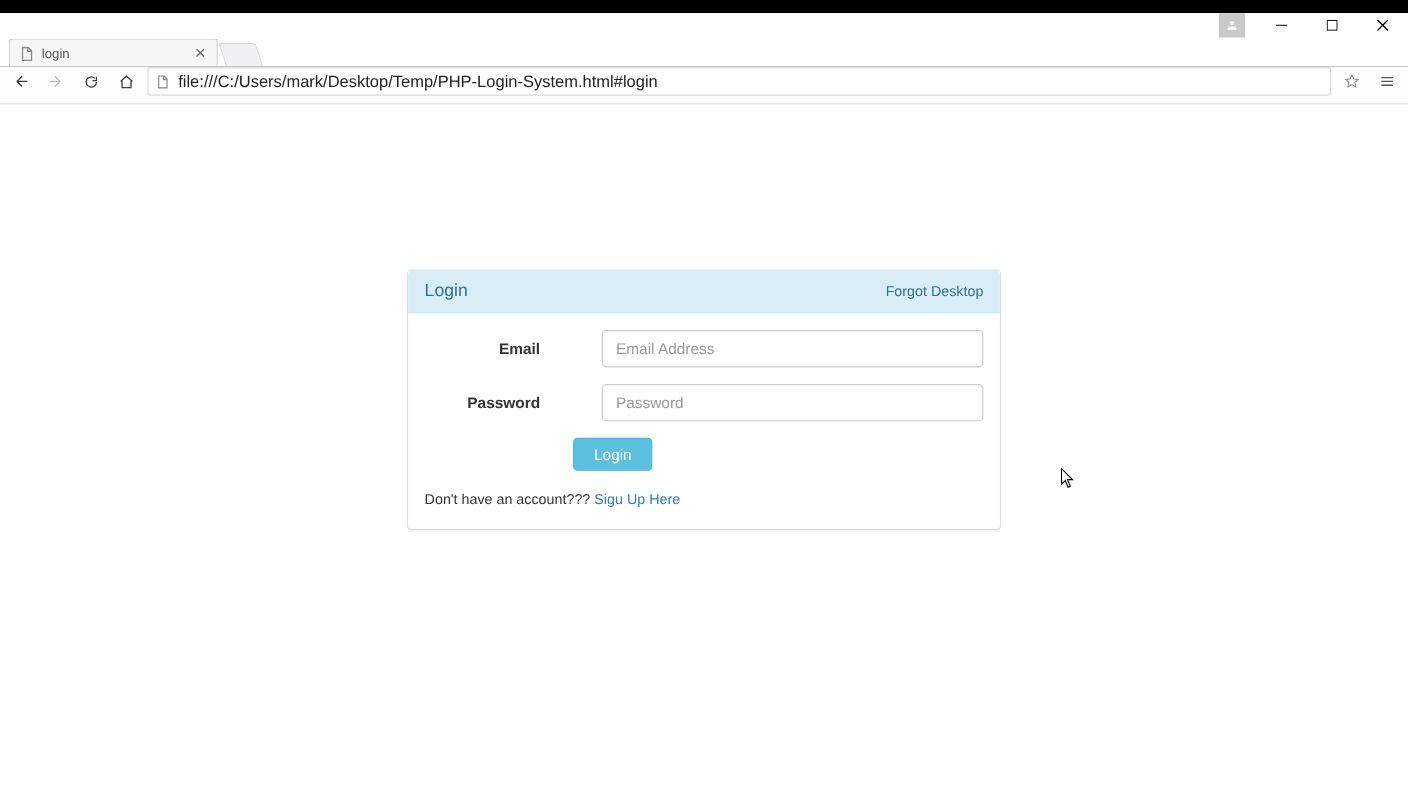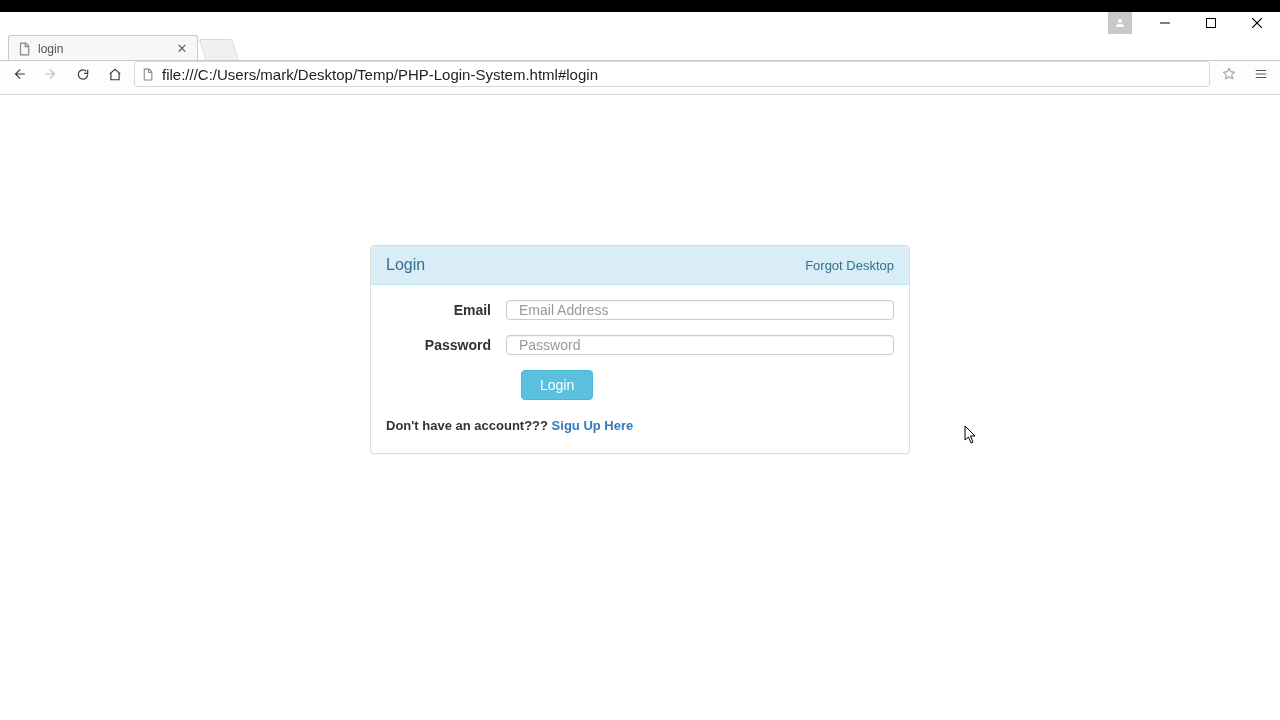--- a/index.html
+++ b/index.html
@@ -159,32 +159,33 @@
     color: #31708f;
     text-decoration: none;
   }
   .panel-body {
     padding: 15px 15px 20px 15px;
   }
   .form-row {
     display: flex;
     align-items: center;
     margin-bottom: 15px;
+    gap: 41px;
   }
   .form-label {
     width: 120px;
     text-align: right;
     padding-right: 15px;
     font-size: 14px;
     font-weight: 700;
     color: #333;
   }
   .form-control {
     flex: 1;
-    height: 20px;
+    height: 34px;
     border: 1px solid #cccccc;
     border-radius: 4px;
     padding: 6px 12px;
     font-size: 14px;
     color: #555;
     box-shadow: inset 0 1px 1px rgba(0,0,0,0.06);
   }
   .form-control::placeholder { color: #999; }
   .btn-row {
     display: flex;
@@ -196,21 +197,20 @@
     border: 1px solid #46b8da;
     color: #fff;
     font-size: 14px;
     padding: 6px 18px;
     border-radius: 4px;
     cursor: pointer;
   }
   .footer-text {
     font-size: 13px;
     color: #333;
-    font-weight: bold;
   }
   .footer-text a { color: #337ab7; text-decoration: none; }
   
   .cursor {
     position: absolute;
     left: 964px; top: 330px;
     pointer-events: none;
   }
 </style>
 </head>

